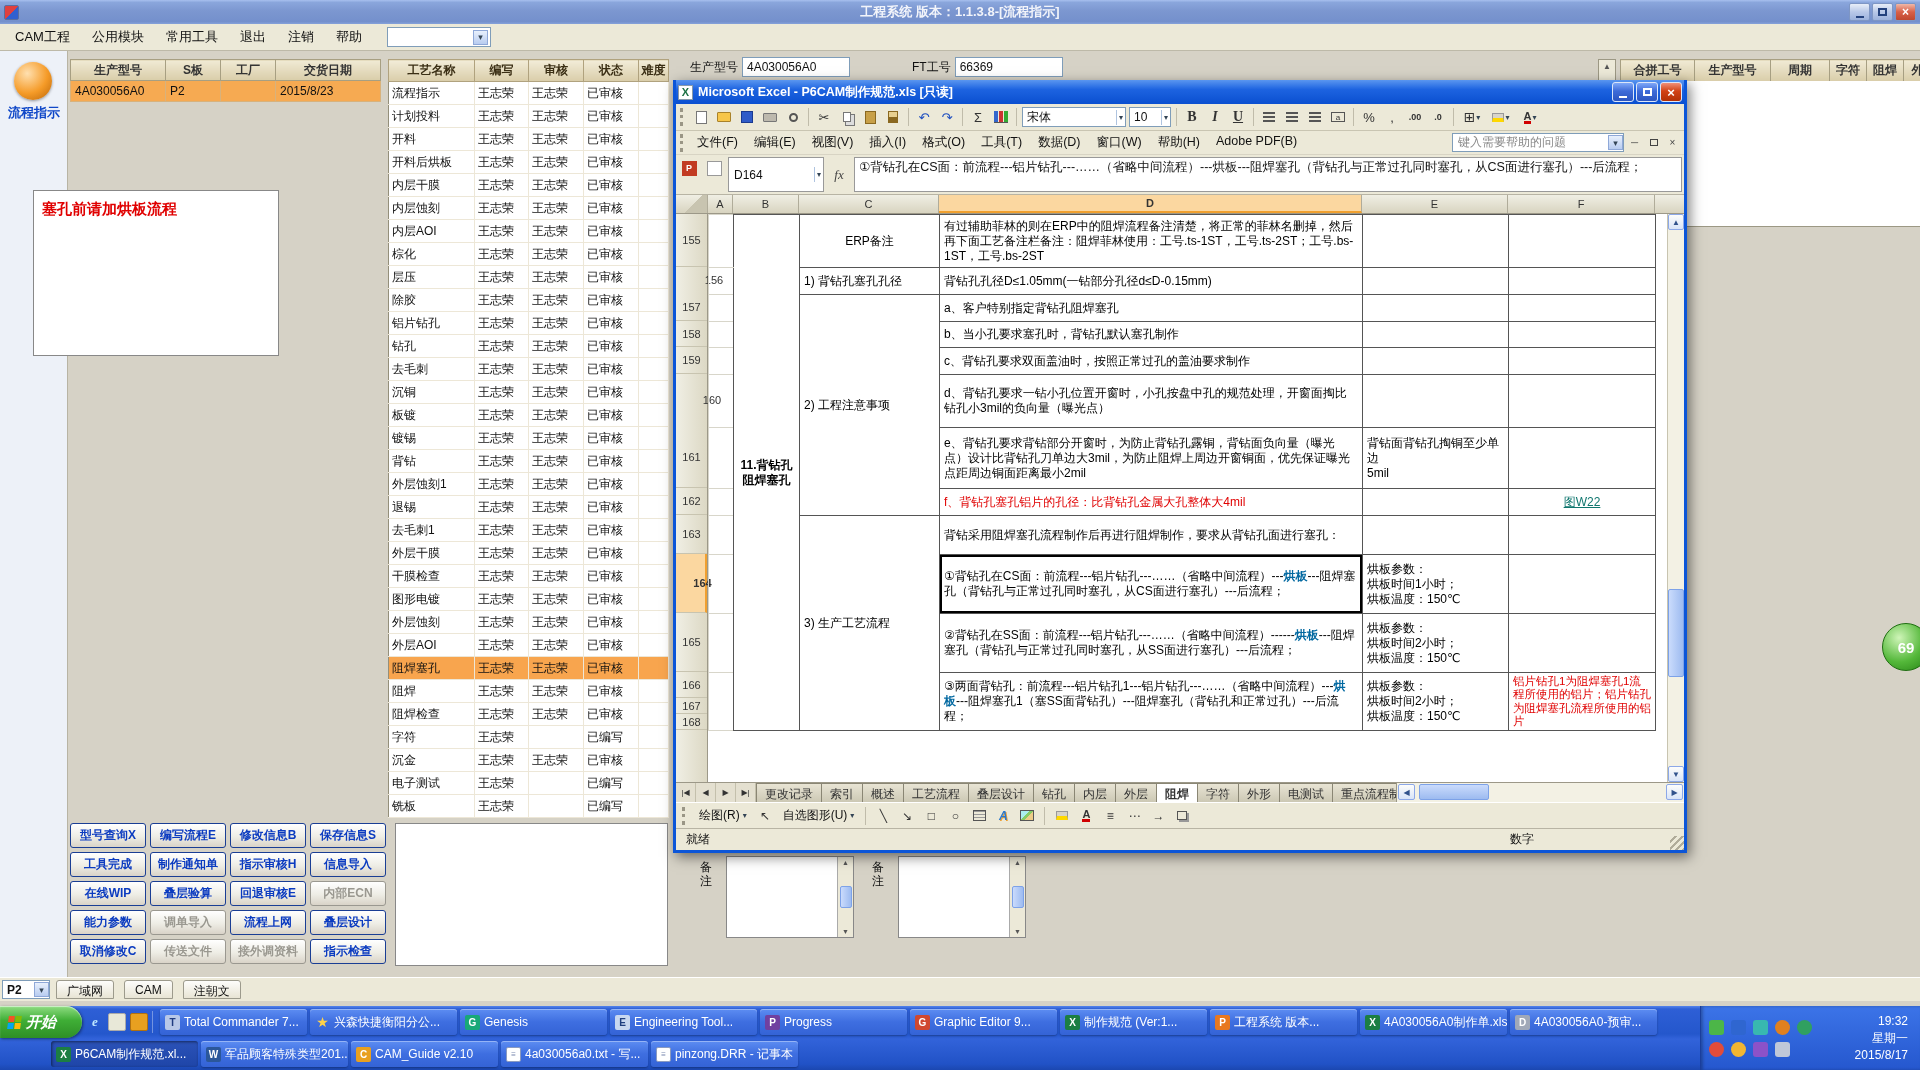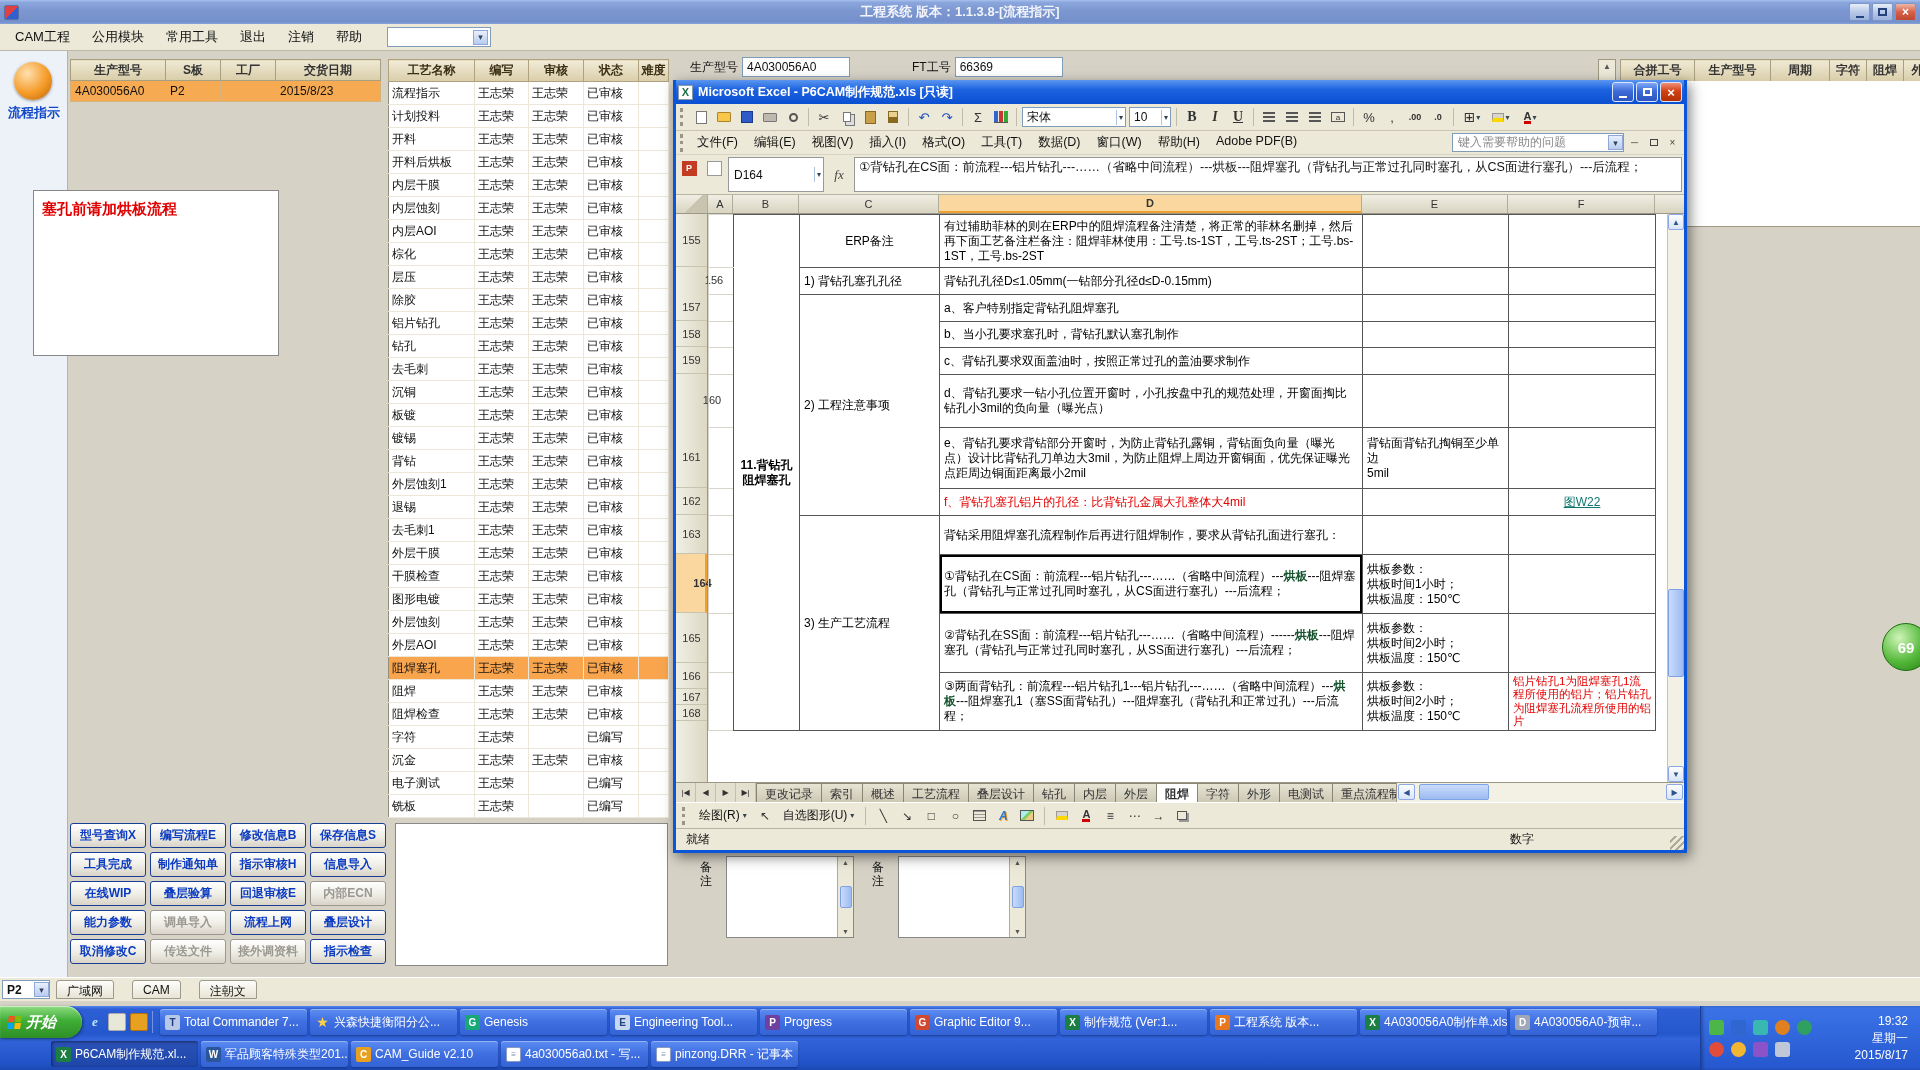--- a/index.html
+++ b/index.html
@@ -54,21 +54,21 @@
 .mw-white-panel{position:absolute;left:395px;top:823px;width:273px;height:143px;background:#fff;border:1px solid #888;}
 
 .remark-group{position:absolute;top:856px;display:flex;gap:12px;}
 .remark-label{width:14px;word-break:break-all;line-height:14px;font-size:12px;padding-top:4px;}
 .remark-box{width:128px;height:82px;background:#fff;border:1px solid #888;position:relative;}
 .vscroll2{position:absolute;right:0;top:0;width:16px;height:100%;background:#ECE9D8;border-left:1px solid #aaa;display:flex;flex-direction:column;justify-content:space-between;align-items:center;font-size:7px;color:#555;padding:2px 0;}
 .thumb2{width:12px;height:22px;background:linear-gradient(90deg,#CADBFC,#9DBBF0);border:1px solid #7DA2E8;border-radius:2px;}
 
 .bottom-bar{position:absolute;left:0;top:977px;width:100%;height:24px;background:#ECE9D8;border-top:1px solid #FFF;display:flex;align-items:center;gap:6px;padding-left:2px;}
 .bb-combo{width:48px;height:19px;border:1px solid #7F9DB9;background:#fff;display:inline-flex;align-items:center;justify-content:space-between;padding-left:4px;font-weight:bold;}
-#bottom-tabs{display:inline-flex;gap:18px;}
+#bottom-tabs{display:inline-flex;gap:10px;}
 .bb-tab{height:19px;padding:2px 10px;border:1px solid #9C9A8C;border-radius:3px 3px 0 0;background:linear-gradient(#FDFDFB,#E8E4D4);font-size:12px;}
 
 .float-badge{position:absolute;right:-10px;top:623px;width:48px;height:48px;border-radius:50%;background:radial-gradient(circle at 35% 30%,#CFF5B8,#54B83A 55%,#237F12);border:1px solid #1E6E10;color:#fff;font-weight:bold;font-size:15px;display:flex;align-items:center;justify-content:center;z-index:45;}
 
 
 #excel-window{position:absolute;left:673px;top:80px;width:1014px;height:773px;background:#0B55D8;padding:0 3px 3px;z-index:40;box-shadow:3px 4px 12px rgba(0,0,0,.5);}
 .xl-titlebar{height:24px;display:flex;align-items:center;gap:5px;padding:0 2px;background:linear-gradient(180deg,#5A96F0,#1D63E0 40%,#0A4FD0);color:#fff;font-weight:bold;font-size:12.5px;}
 .xl-icon{width:15px;height:15px;background:#fff;border:1px solid #8899AA;color:#1E7145;font-weight:bold;font-size:11px;display:flex;align-items:center;justify-content:center;}
 .xl-title{white-space:nowrap;overflow:hidden;}
 .xl-caps{margin-left:auto;display:flex;gap:2px;}
@@ -129,21 +129,21 @@
 .gut-row.active{background:#FBD7A0;font-weight:bold;border-right:2px solid #F0A030;padding-left:24px;}
 .xl-sheet{position:relative;flex:1;overflow:hidden;}
 .xl-table{border-collapse:collapse;table-layout:fixed;width:947px;font-size:12px;line-height:15px;color:#000;}
 .xl-table td{border:1px solid #555;padding:1px 4px;vertical-align:middle;overflow:hidden;}
 .xl-table td.ca{border:1px solid #D8D6CA;border-right:1px solid #555;}
 .xl-table td.cb{text-align:center;white-space:pre-line;font-weight:bold;}
 .xl-table td.cl{padding-left:4px;}
 .xl-table td.center{text-align:center;}
 .xl-table td.ce{white-space:pre-line;}
 .xl-table .red{color:#E00000;}
-.xl-table .hot{color:#14532d;font-weight:bold;text-align:right;}
+.xl-table .hot{color:#0369a1;font-weight:bold;text-align:right;}
 .xl-table td.cf-note{font-size:11.5px;line-height:13.5px;color:#E00000;}
 .xl-table .link{color:#0f766e;text-decoration:underline;}
 .selcell{box-shadow:inset 0 0 0 2px #000;}
 .xl-vscroll{position:absolute;right:0;top:0;width:17px;height:100%;background:#F3F1E4;border-left:1px solid #C8C4B0;}
 .sbtn{position:absolute;left:0;width:16px;height:16px;background:linear-gradient(#FDFDFB,#D8E4F8);border:1px solid #8CA8E8;border-radius:2px;font-size:8px;color:#30528C;display:flex;align-items:center;justify-content:center;}
 .sbtn.top{top:0;}
 .sbtn.bottom{bottom:0;}
 .vthumb{position:absolute;left:0;top:375px;width:16px;height:88px;background:linear-gradient(90deg,#CADBFC,#9DBBF0);border:1px solid #7DA2E8;border-radius:2px;}
 .xl-tabs{height:20px;display:flex;align-items:stretch;background:#D6D2C2;border-top:1px solid #9C9888;font-size:12px;}
 .nav{width:20px;display:flex;align-items:center;justify-content:center;font-size:8px;color:#333;border-right:1px solid #C4C0AC;background:#E4E0D0;}
@@ -751,21 +751,21 @@
             <div class="gut-row" style="height: 53px;">155</div>
             <div class="gut-row" style="height: 27px; margin-left: 38px;">156</div>
             <div class="gut-row" style="height: 27px;">157</div>
             <div class="gut-row" style="height: 26px;">158</div>
             <div class="gut-row" style="height: 27px;">159</div>
             <div class="gut-row" style="height: 53px; margin-left: 36px;">160</div>
             <div class="gut-row" style="height: 61px;">161</div>
             <div class="gut-row" style="height: 27px;">162</div>
             <div class="gut-row" style="height: 39px;">163</div>
             <div class="gut-row active" style="height: 59px;">164</div>
-            <div class="gut-row" style="height: 50px;">165</div>
+            <div class="gut-row" style="height: 59px;">165</div>
             <div class="gut-row" style="height: 26px;">166</div>
             <div class="gut-row" style="height: 16px;">167</div>
             <div class="gut-row" style="height: 16px;">168</div>
           </div>
         <div class="xl-sheet">
           <table class="xl-table">
             <colgroup>
                 <col style="width:25px">
                 <col style="width:66px">
                 <col style="width:140px">

